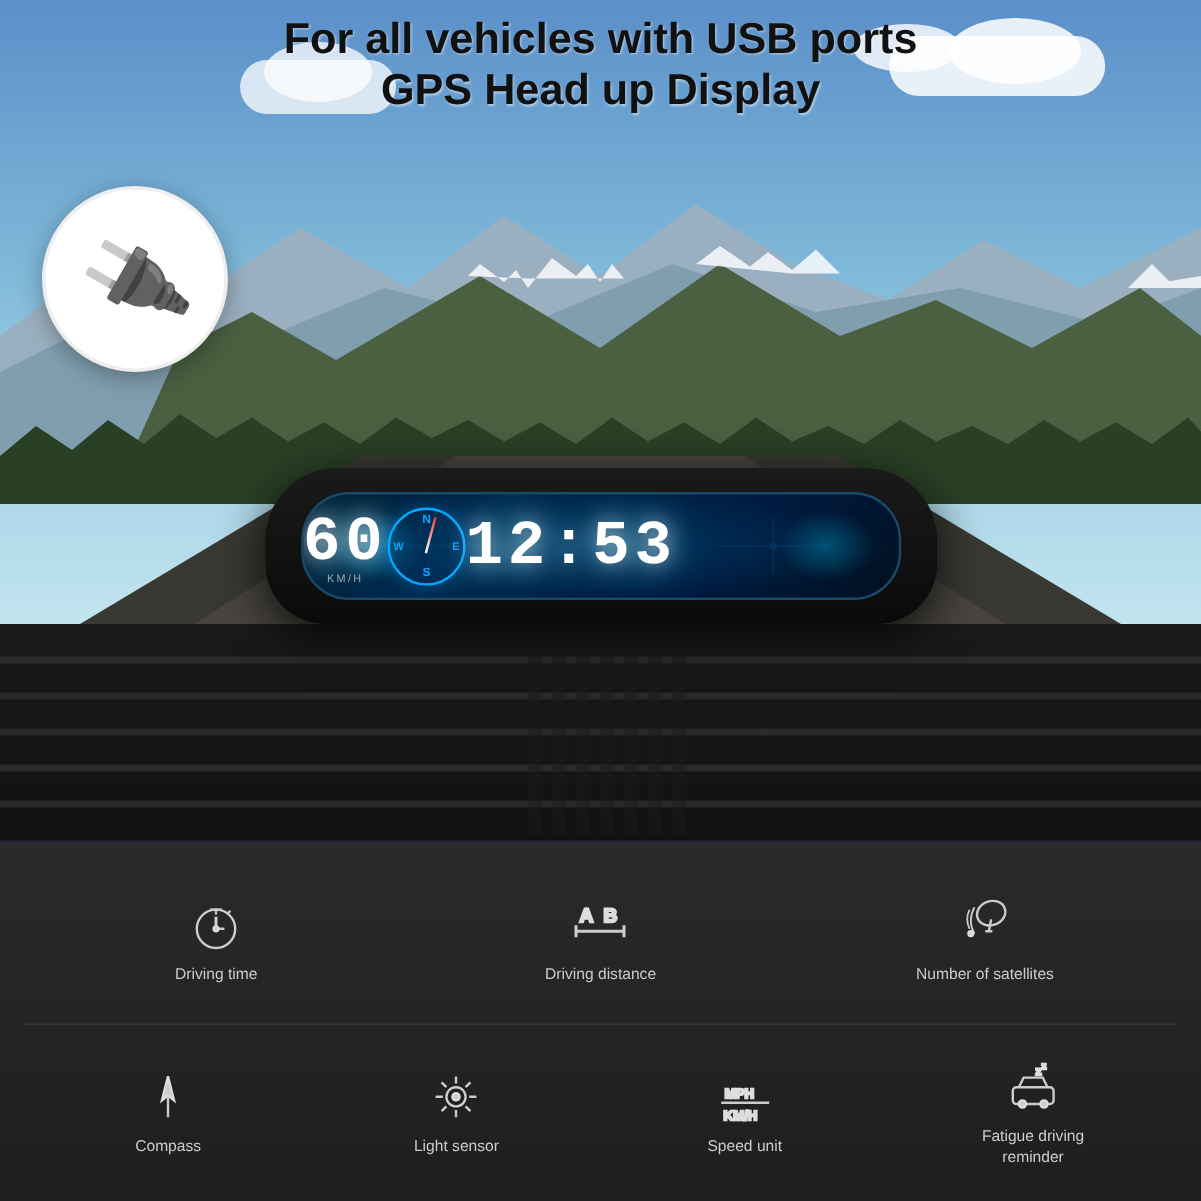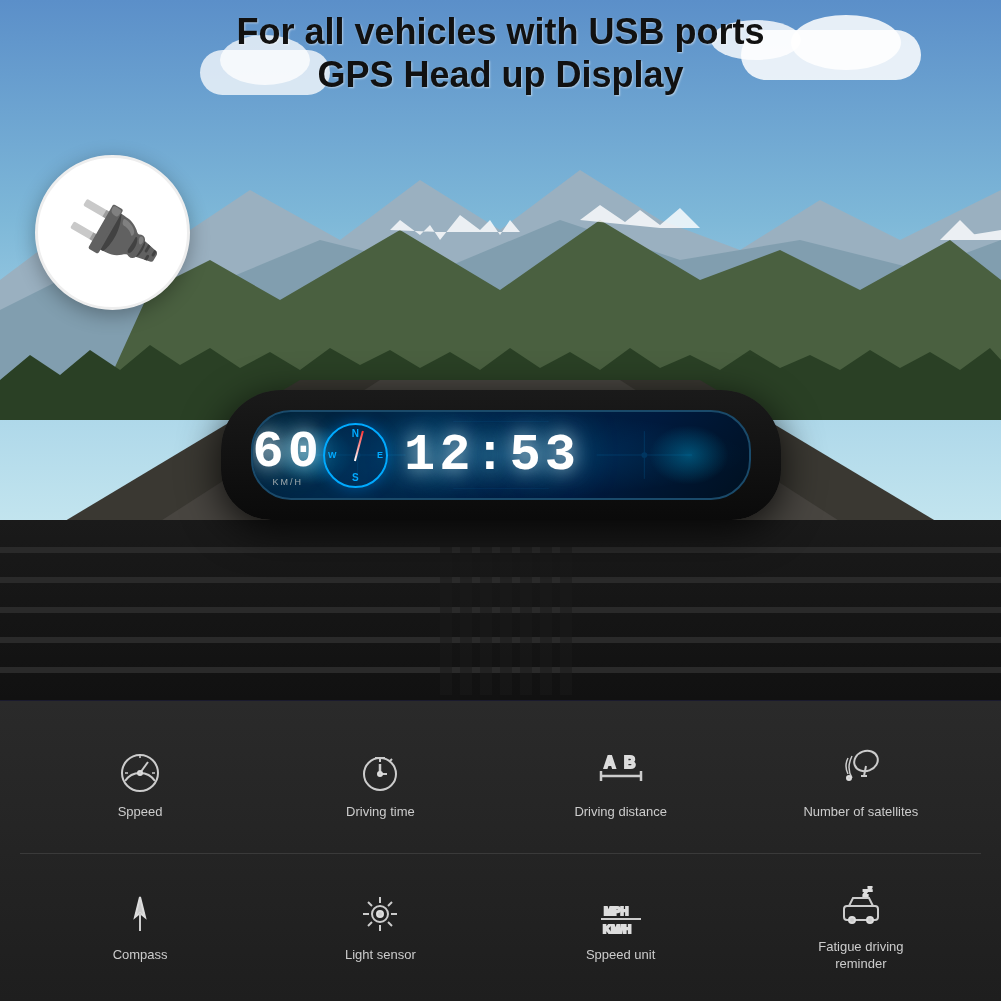--- a/index.html
+++ b/index.html
@@ -162,21 +162,20 @@
 
     .clock-display {
       font-family: 'Courier New', monospace;
       font-size: 52px;
       font-weight: bold;
       color: #ffffff;
       letter-spacing: 4px;
       text-shadow: 0 0 20px rgba(255,255,255,0.8), 0 0 40px rgba(0,200,255,0.6);
       position: relative;
       z-index: 2;
-      margin-left: 16px;
     }
 
     
     .title-section {
       position: absolute;
       top: 10px;
       left: 0;
       width: 100%;
       text-align: center;
       z-index: 10;
@@ -376,35 +375,20 @@
   </div>
 
   <div class="usb-cable-circle" style="z-index:15;">
     <div style="font-size:70px;transform:rotate(-15deg);">🔌</div>
   </div>
 
   <div class="features-section" style="z-index:10;">
 
     <div class="features-row">
 
-      <div class="feature-item">
-        <div class="feature-icon">
-          <svg viewBox="0 0 50 50">
-            <circle cx="25" cy="27" r="18" stroke="#ccc" stroke-width="2" fill="none"></circle>
-            <path d="M 10 35 A 18 18 0 0 1 40 35" stroke="#ccc" stroke-width="2" fill="none"></path>
-            <line x1="25" y1="27" x2="33" y2="16" stroke="#ccc" stroke-width="2"></line>
-            <circle cx="25" cy="27" r="2" fill="#ccc"></circle>
-
-            <line x1="10" y1="27" x2="13" y2="27" stroke="#ccc" stroke-width="1.5"></line>
-            <line x1="40" y1="27" x2="37" y2="27" stroke="#ccc" stroke-width="1.5"></line>
-            <line x1="25" y1="9" x2="25" y2="12" stroke="#ccc" stroke-width="1.5"></line>
-          </svg>
-        </div>
-        <div class="feature-label">Sppeed</div>
-      </div>
 
 
       <div class="feature-item">
         <div class="feature-icon">
           <svg viewBox="0 0 50 50">
             <circle cx="25" cy="28" r="16" stroke="#ccc" stroke-width="2" fill="none"></circle>
             <line x1="20" y1="12" x2="30" y2="12" stroke="#ccc" stroke-width="2"></line>
             <line x1="25" y1="12" x2="25" y2="16" stroke="#ccc" stroke-width="2"></line>
             <line x1="25" y1="28" x2="25" y2="18" stroke="#ccc" stroke-width="2.5"></line>
             <line x1="25" y1="28" x2="32" y2="28" stroke="#ccc" stroke-width="2"></line>
@@ -483,21 +467,21 @@
       </div>
 
       <div class="feature-item">
         <div class="feature-icon">
           <svg viewBox="0 0 50 50">
             <line x1="5" y1="30" x2="45" y2="30" stroke="#ccc" stroke-width="2"></line>
             <text x="8" y="26" fill="#ccc" font-size="11" font-weight="bold" font-family="Arial">MPH</text>
             <text x="7" y="44" fill="#ccc" font-size="11" font-weight="bold" font-family="Arial">KM/H</text>
           </svg>
         </div>
-        <div class="feature-label">Sppeed unit</div>
+        <div class="feature-label">Speed unit</div>
       </div>
 
       <div class="feature-item">
         <div class="feature-icon">
           <svg viewBox="0 0 50 50">
 
             <rect x="8" y="26" width="34" height="14" rx="3" fill="none" stroke="#ccc" stroke-width="2"></rect>
             <path d="M 13 26 L 17 18 L 33 18 L 37 26" fill="none" stroke="#ccc" stroke-width="2"></path>
             <circle cx="16" cy="40" r="3" fill="#ccc"></circle>
             <circle cx="34" cy="40" r="3" fill="#ccc"></circle>

